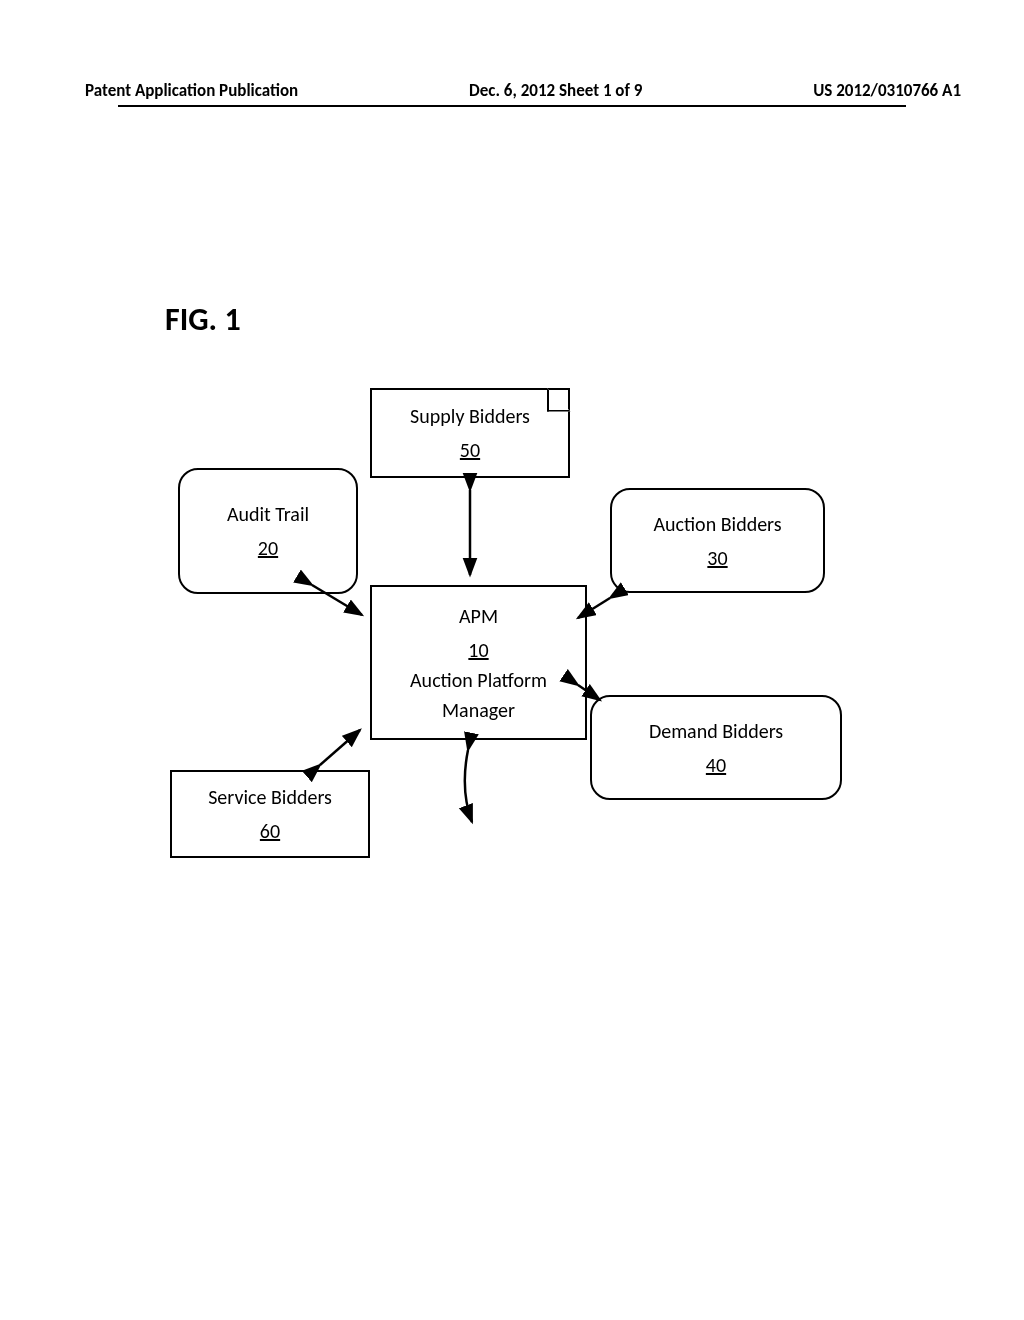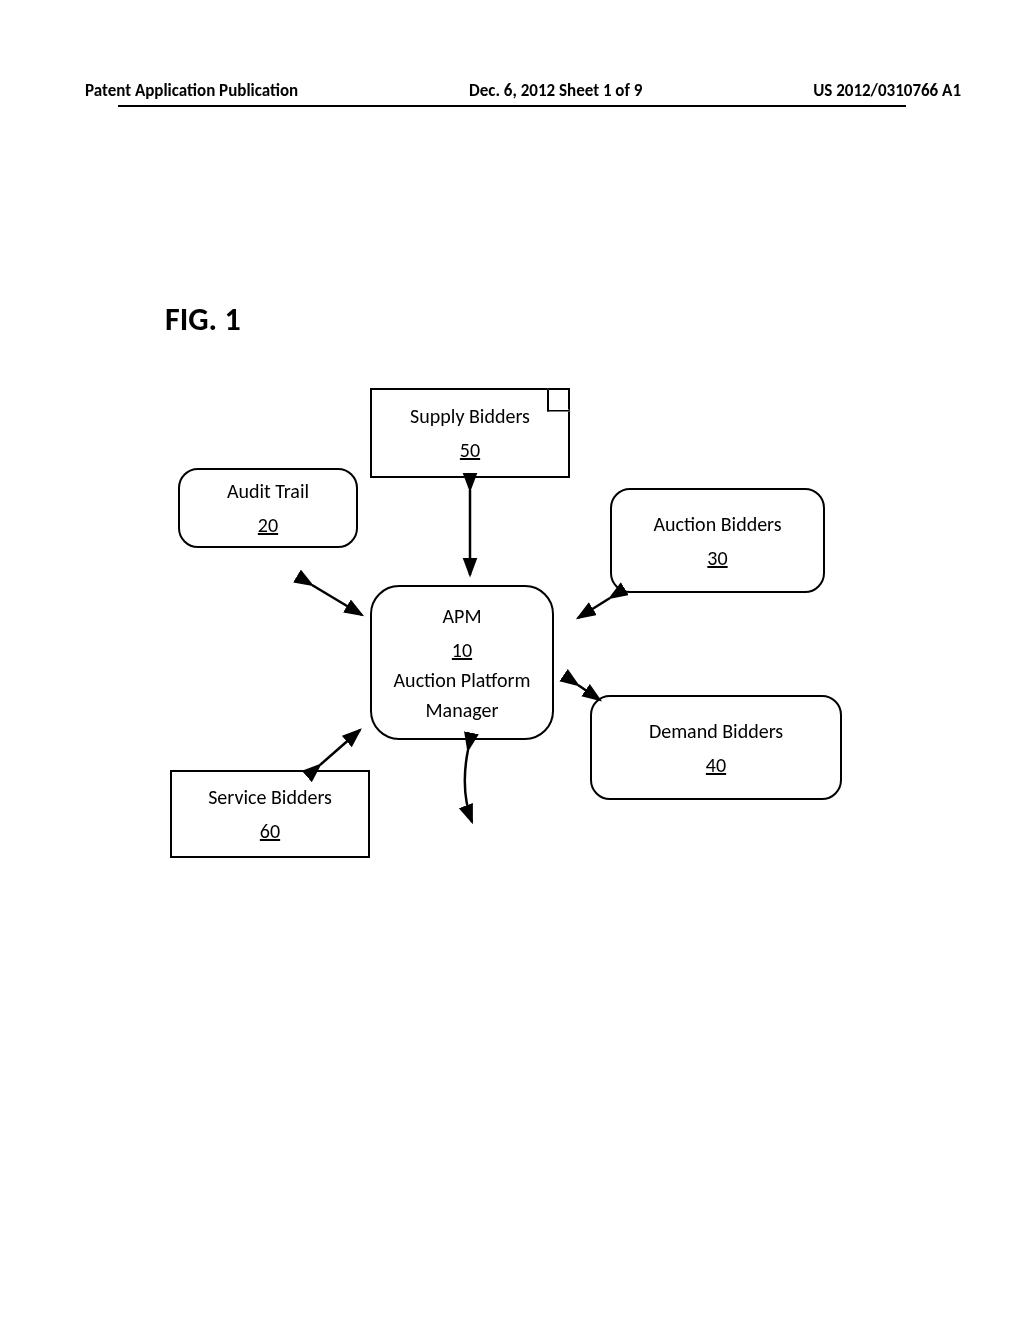--- a/index.html
+++ b/index.html
@@ -92,31 +92,31 @@
 <div class="fig-label">FIG. 1</div>
 
 <div class="diagram">
 
   <div class="box" style="left:370px; top:388px; width:200px; height:90px; border-top-right-radius:0;">
     <div style="position:absolute; top:-2.5px; right:-2.5px; width:24px; height:24px; background:white; border-left:2.5px solid black; border-bottom:2.5px solid black; clip-path:polygon(0 0, 100% 100%, 0 100%);"></div>
     <span class="line1">Supply Bidders</span>
     <span class="refnum">50</span>
   </div>
 
-  <div class="box rounded" style="left:178px; top:468px; width:180px; height:80px;">
+  <div class="box rounded" style="left:178px; top:468px; width:180px; height:126px;">
     <span class="line1">Audit Trail</span>
     <span class="refnum">20</span>
   </div>
 
   <div class="box rounded" style="left:610px; top:488px; width:215px; height:105px;">
     <span class="line1">Auction Bidders</span>
     <span class="refnum">30</span>
   </div>
 
-  <div class="box" style="left:370px; top:585px; width:184px; height:155px;border-radius:29px;">
+  <div class="box" style="left:370px; top:585px; width:217px; height:155px;">
     <span class="line1">APM</span>
     <span class="refnum">10</span>
     <span class="line2">Auction Platform</span>
     <span class="line2">Manager</span>
   </div>
 
   <div class="box rounded" style="left:590px; top:695px; width:252px; height:105px;">
     <span class="line1">Demand Bidders</span>
     <span class="refnum">40</span>
   </div>

